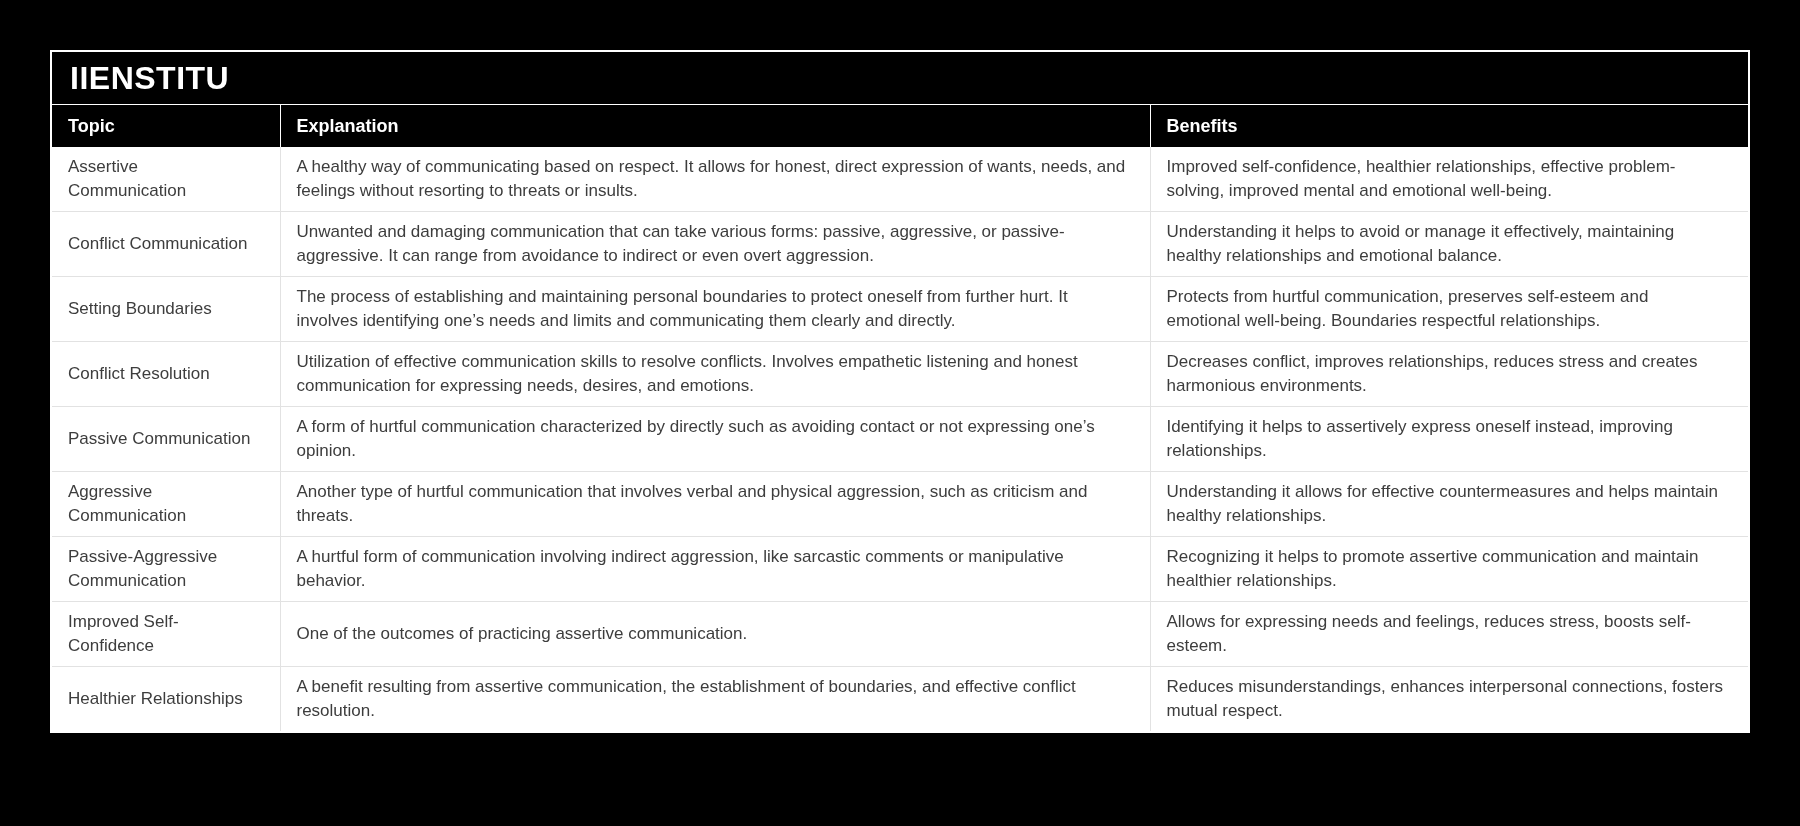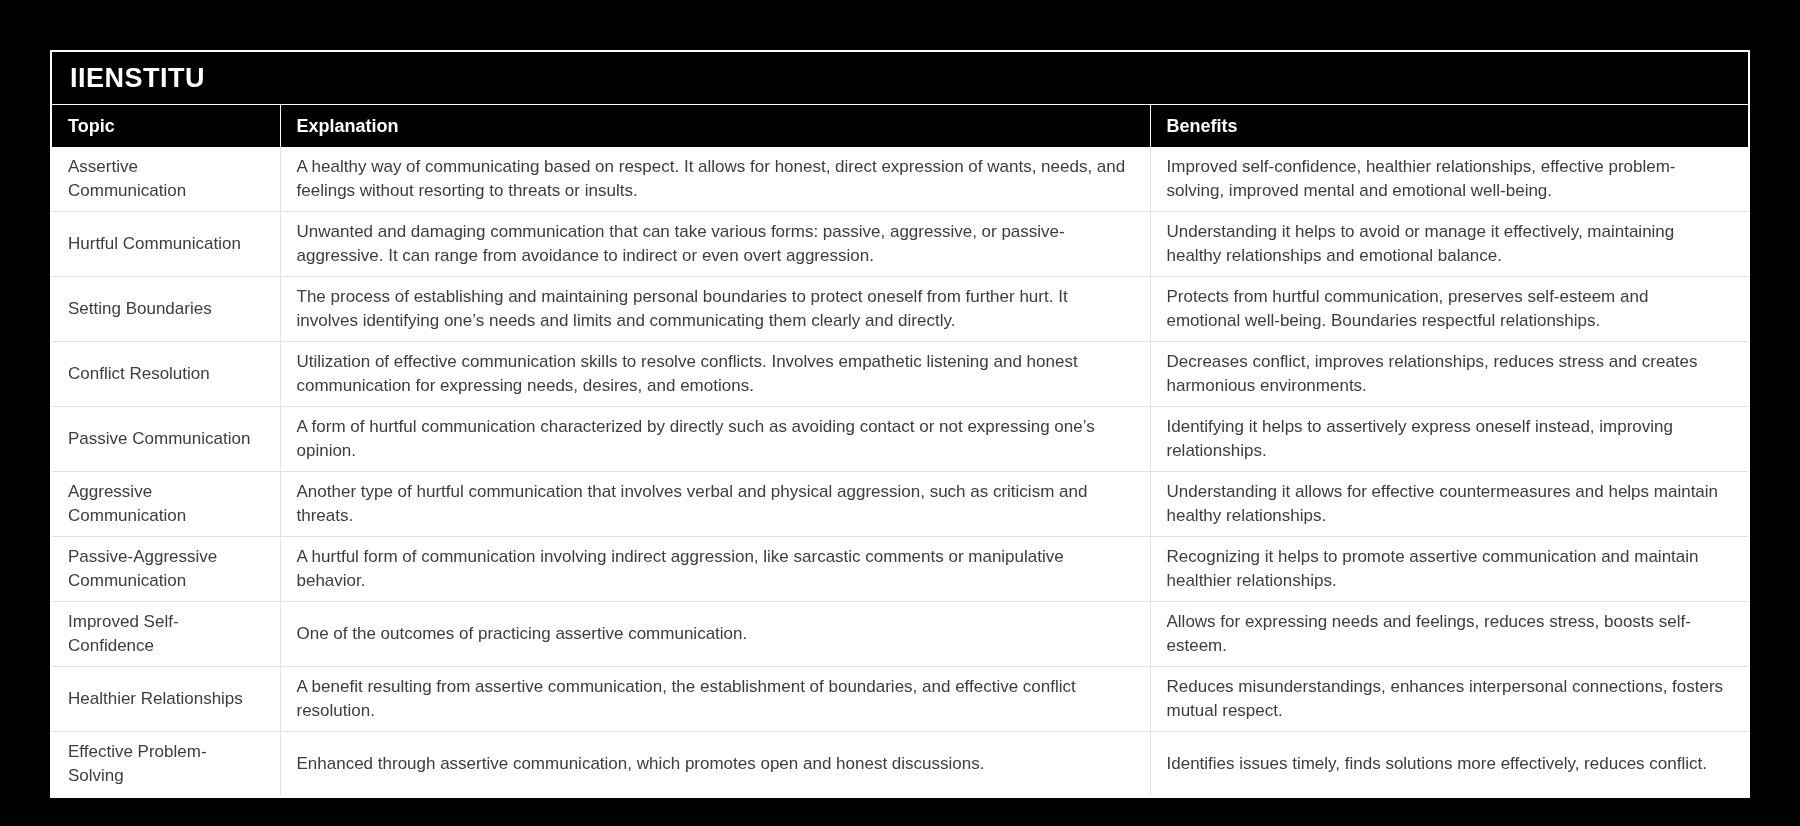--- a/index.html
+++ b/index.html
@@ -22,21 +22,21 @@
     left: 50px;
     top: 50px;
     width: 1700px;
     background: #000000;
     border: 2px solid #ffffff;
     box-sizing: border-box;
   }
   .panel-title {
     background: #000000;
     color: #ffffff;
-    font-size: 27px;
+    font-size: 32px;
     font-weight: bold;
     height: 52px;
     line-height: 52px;
     padding-left: 18px;
     border-bottom: 1px solid #ffffff;
     letter-spacing: 0.5px;
   }
   table.data-table {
     width: 100%;
     border-collapse: collapse;
@@ -91,21 +91,21 @@
           <th>Benefits</th>
         </tr>
       </thead>
       <tbody>
         <tr>
           <td>Assertive Communication</td>
           <td>A healthy way of communicating based on respect. It allows for honest, direct expression of wants, needs, and feelings without resorting to threats or insults.</td>
           <td>Improved self-confidence, healthier relationships, effective problem-solving, improved mental and emotional well-being.</td>
         </tr>
         <tr>
-          <td>Hurtful Communication</td>
+          <td>Conflict Communication</td>
           <td>Unwanted and damaging communication that can take various forms: passive, aggressive, or passive-aggressive. It can range from avoidance to indirect or even overt aggression.</td>
           <td>Understanding it helps to avoid or manage it effectively, maintaining healthy relationships and emotional balance.</td>
         </tr>
         <tr>
           <td>Setting Boundaries</td>
           <td>The process of establishing and maintaining personal boundaries to protect oneself from further hurt. It involves identifying one’s needs and limits and communicating them clearly and directly.</td>
           <td>Protects from hurtful communication, preserves self-esteem and emotional well-being. Boundaries respectful relationships.</td>
         </tr>
         <tr>
           <td>Conflict Resolution</td>
@@ -130,21 +130,16 @@
         <tr>
           <td>Improved Self-Confidence</td>
           <td>One of the outcomes of practicing assertive communication.</td>
           <td>Allows for expressing needs and feelings, reduces stress, boosts self-esteem.</td>
         </tr>
         <tr>
           <td>Healthier Relationships</td>
           <td>A benefit resulting from assertive communication, the establishment of boundaries, and effective conflict resolution.</td>
           <td>Reduces misunderstandings, enhances interpersonal connections, fosters mutual respect.</td>
         </tr>
-        <tr>
-          <td>Effective Problem-Solving</td>
-          <td>Enhanced through assertive communication, which promotes open and honest discussions.</td>
-          <td>Identifies issues timely, finds solutions more effectively, reduces conflict.</td>
-        </tr>
       </tbody>
     </table>
   </div>
 </div>
 
 </body></html>

